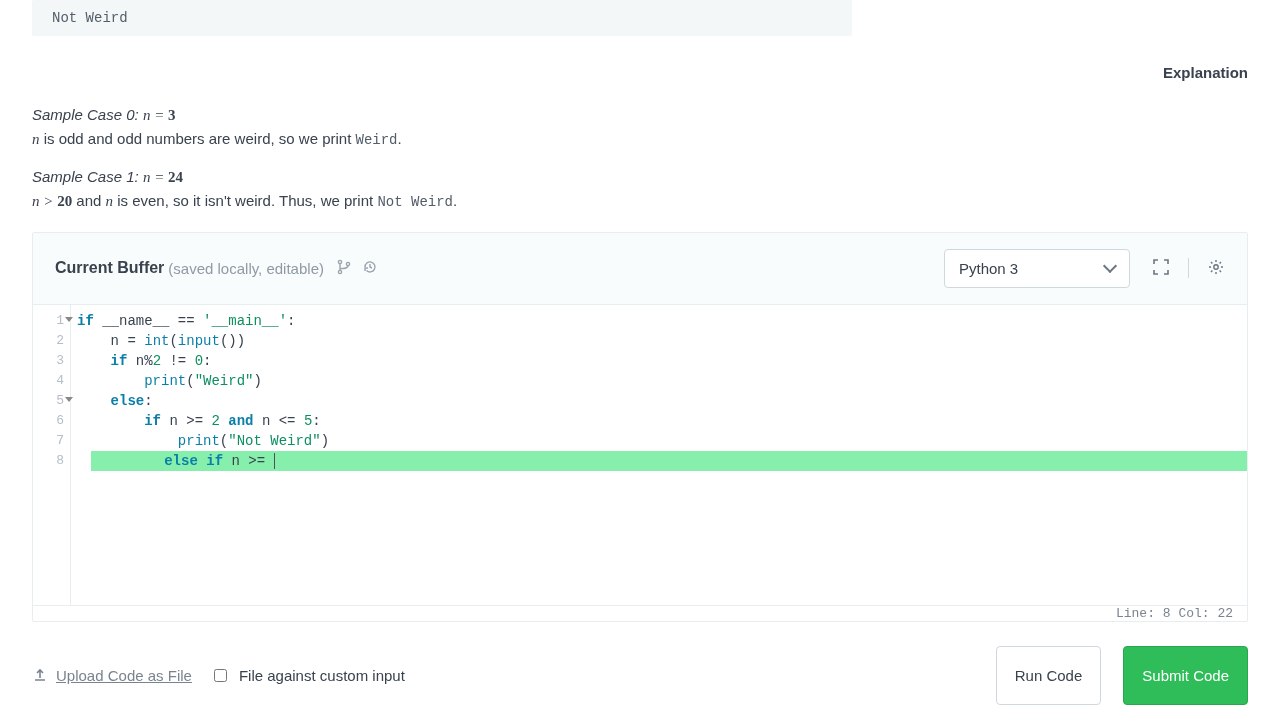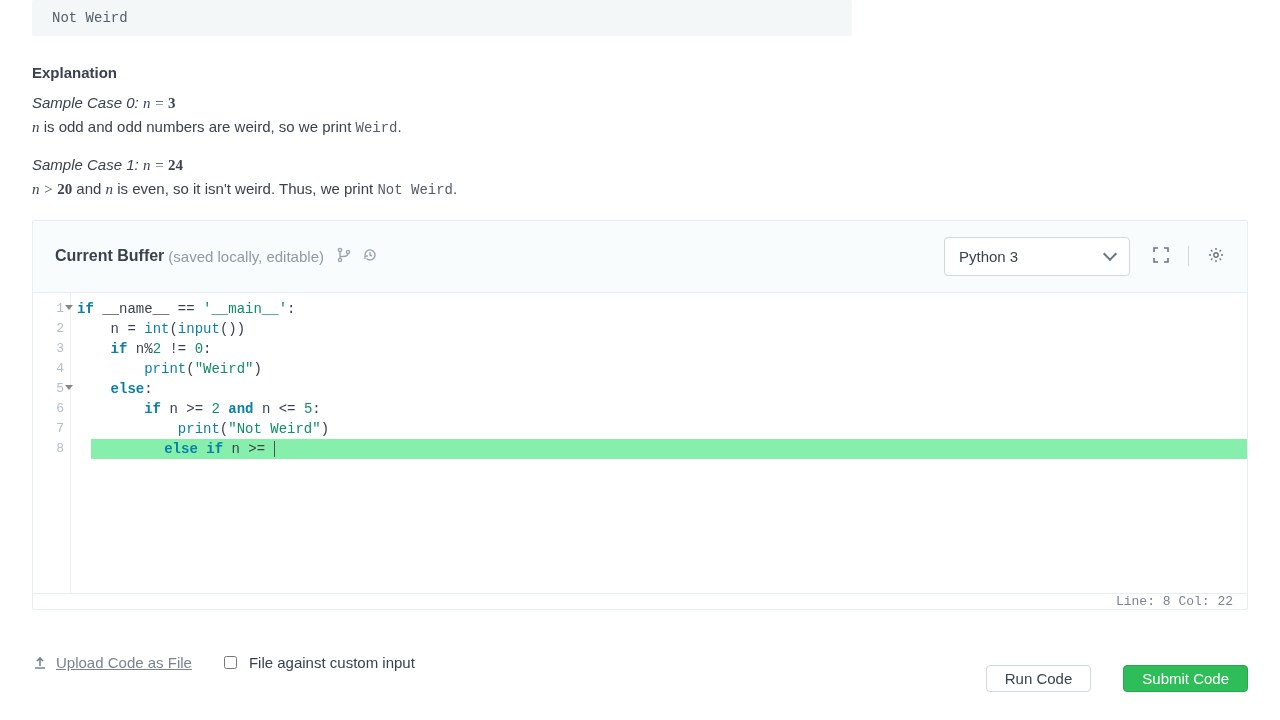--- a/index.html
+++ b/index.html
@@ -16,21 +16,22 @@
     padding: 10px 20px;
     font-family: "Courier New", monospace;
     font-size: 14px;
     color: #535d6a;
     margin-bottom: 28px;
     width: 820px;
   }
   .explanation-title {
     font-weight: 700;
     font-size: 15px;
-    margin-bottom: 10px;
+    margin-bottom: 22px;
+    text-align: right;
   }
   .sample-row { margin-bottom: 14px; font-size: 15px; line-height: 1.6; }
   .sample-label { font-style: italic; text-align: center; }
   .math { font-family: "Times New Roman", serif; font-style: italic; }
   .math b { font-weight: bold; font-style: normal; }
   .mono { font-family: "Courier New", monospace; font-size: 14px; color: #535d6a; }
   .editor-panel {
     border: 1px solid #e7eeef;
     border-radius: 2px;
     margin-top: 18px;
@@ -113,41 +114,40 @@
     padding: 0 14px;
     text-align: right;
     font-family: "Courier New", monospace;
     font-size: 13px;
     color: #7a848f;
   }
   .bottom-row {
     display: flex;
     align-items: center;
     padding: 24px 0 10px 0;
-    gap: 32px;
+    gap: 22px;
   }
   .upload-link {
     color: #7a848f;
     text-decoration: underline;
     display: inline-flex;
     align-items: center;
     gap: 8px;
     font-size: 15px;
     cursor: pointer;
   }
   .test-custom { display: inline-flex; align-items: center; gap: 12px; color: #39424e; font-size: 15px; }
   .test-custom input { width: 13px; height: 13px; }
   .btn {
     border-radius: 4px;
-    padding: 4px 18px;
+    padding: 20px 18px;
     font-size: 15px;
     font-weight: 500;
     cursor: pointer;
     border: 1px solid transparent;
-    margin-top: 31px;
   }
   .btn-outline {
     background: #fff;
     border: 1px solid #cfd8dc;
     color: #39424e;
   }
   .btn-primary {
     background: #2ebd59;
     color: #fff;
     border: 1px solid #27a84d;

